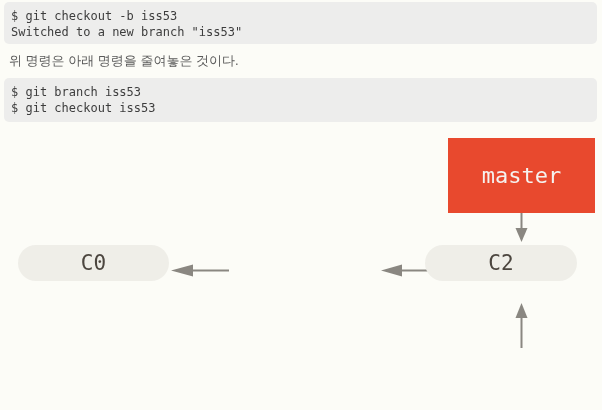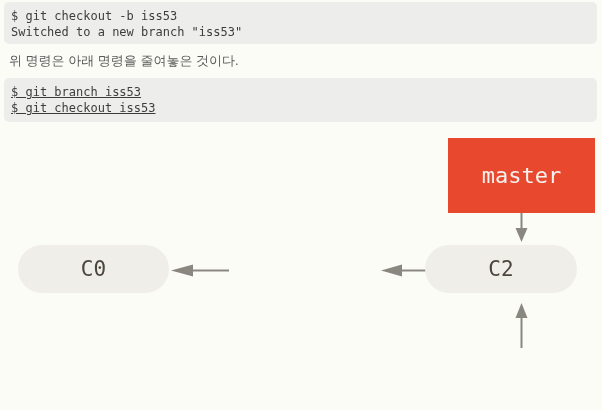--- a/index.html
+++ b/index.html
@@ -11,38 +11,38 @@
   }
   .codeblock {
     position: absolute; left: 4px; width: 593px;
     background: #ededec; border-radius: 5px;
     padding: 6px 22px 5px 7px;
     font-family: "DejaVu Sans Mono", monospace;
     font-size: 12px; line-height: 16px; color: #3d3d3d;
     white-space: pre;
   }
   .codeblock-1 { top: 2px; height: 42px; }
-  .codeblock-2 { top: 78px; height: 44px; text-decoration: underline; }
+  .codeblock-2 { top: 78px; height: 44px; }
   .para {
     position: absolute; left: 9px; top: 52px;
     font-size: 13px; line-height: 18px; color: #595959;
   }
   .diagram { position: absolute; left: 0; top: 0; width: 602px; height: 410px; }
   .arrows { position: absolute; left: 0; top: 0; width: 602px; height: 410px; pointer-events: none; }
   .arrows line { stroke: #8a8781; stroke-width: 2; }
   .arrows polygon { fill: #8a8781; }
   .branch-box {
     position: absolute; background: #e8492e; color: #f5f2ef;
     font-family: "DejaVu Sans Mono", monospace; font-size: 22px;
     display: flex; align-items: center; justify-content: center;
   }
   .branch-master { left: 448px; top: 138px; width: 147px; height: 75px; }
   .branch-iss53  { left: 448px; top: 348px; width: 147px; height: 55px; }
   .commit-pill {
-    position: absolute; top: 245px; height: 48px; width: 151px;
+    position: absolute; top: 245px; height: 36px; width: 151px;
     background: #efeee8; border-radius: 26px; color: #4c463f;
     font-family: "DejaVu Sans Mono", monospace; font-size: 21px;
     display: flex; align-items: center; justify-content: center;
   }
   .commit-c0 { left: 18px; }
   .commit-c1 { left: 229px; }
   .commit-c2 { left: 425px; width: 152px; }
 </style>
 </head>
 <body>

